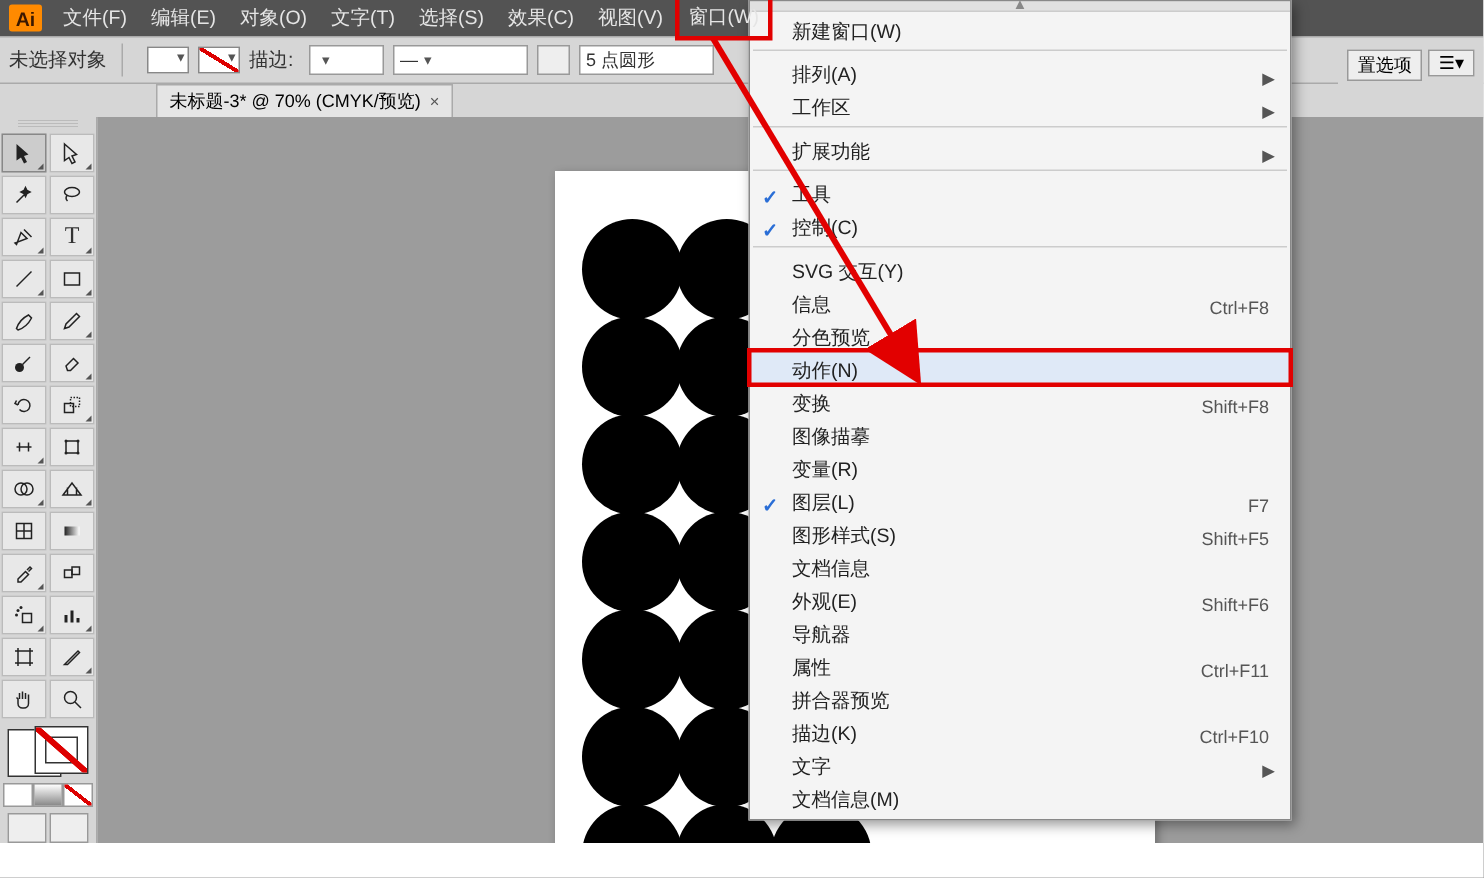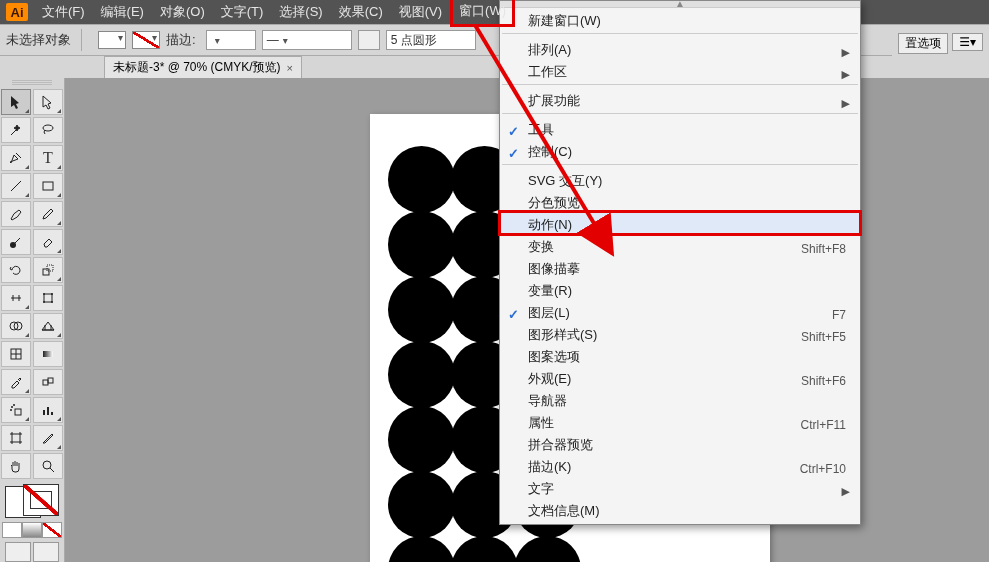--- a/index.html
+++ b/index.html
@@ -406,20 +406,24 @@
       </div>
     <div class="menuitem">
         <span class="check">✓</span>
         <span>控制(C)</span>
       </div>
     <div class="menusep"></div>
     <div class="menuitem">
         <span>SVG 交互(Y)</span>
       </div>
     <div class="menuitem">
+        <span>信息</span>
+        <span class="accel">Ctrl+F8</span>
+      </div>
+    <div class="menuitem">
         <span>分色预览</span>
       </div>
     <div class="menuitem hl boxed">
         <span>动作(N)</span>
       </div>
     <div class="menuitem">
         <span>变换</span>
         <span class="accel">Shift+F8</span>
       </div>
     <div class="menuitem">
@@ -431,21 +435,21 @@
     <div class="menuitem">
         <span class="check">✓</span>
         <span>图层(L)</span>
         <span class="accel">F7</span>
       </div>
     <div class="menuitem">
         <span>图形样式(S)</span>
         <span class="accel">Shift+F5</span>
       </div>
     <div class="menuitem">
-        <span>图案选项</span>
+        <span>文档信息</span>
       </div>
     <div class="menuitem">
         <span>外观(E)</span>
         <span class="accel">Shift+F6</span>
       </div>
     <div class="menuitem">
         <span>导航器</span>
       </div>
     <div class="menuitem">
         <span>属性</span>

